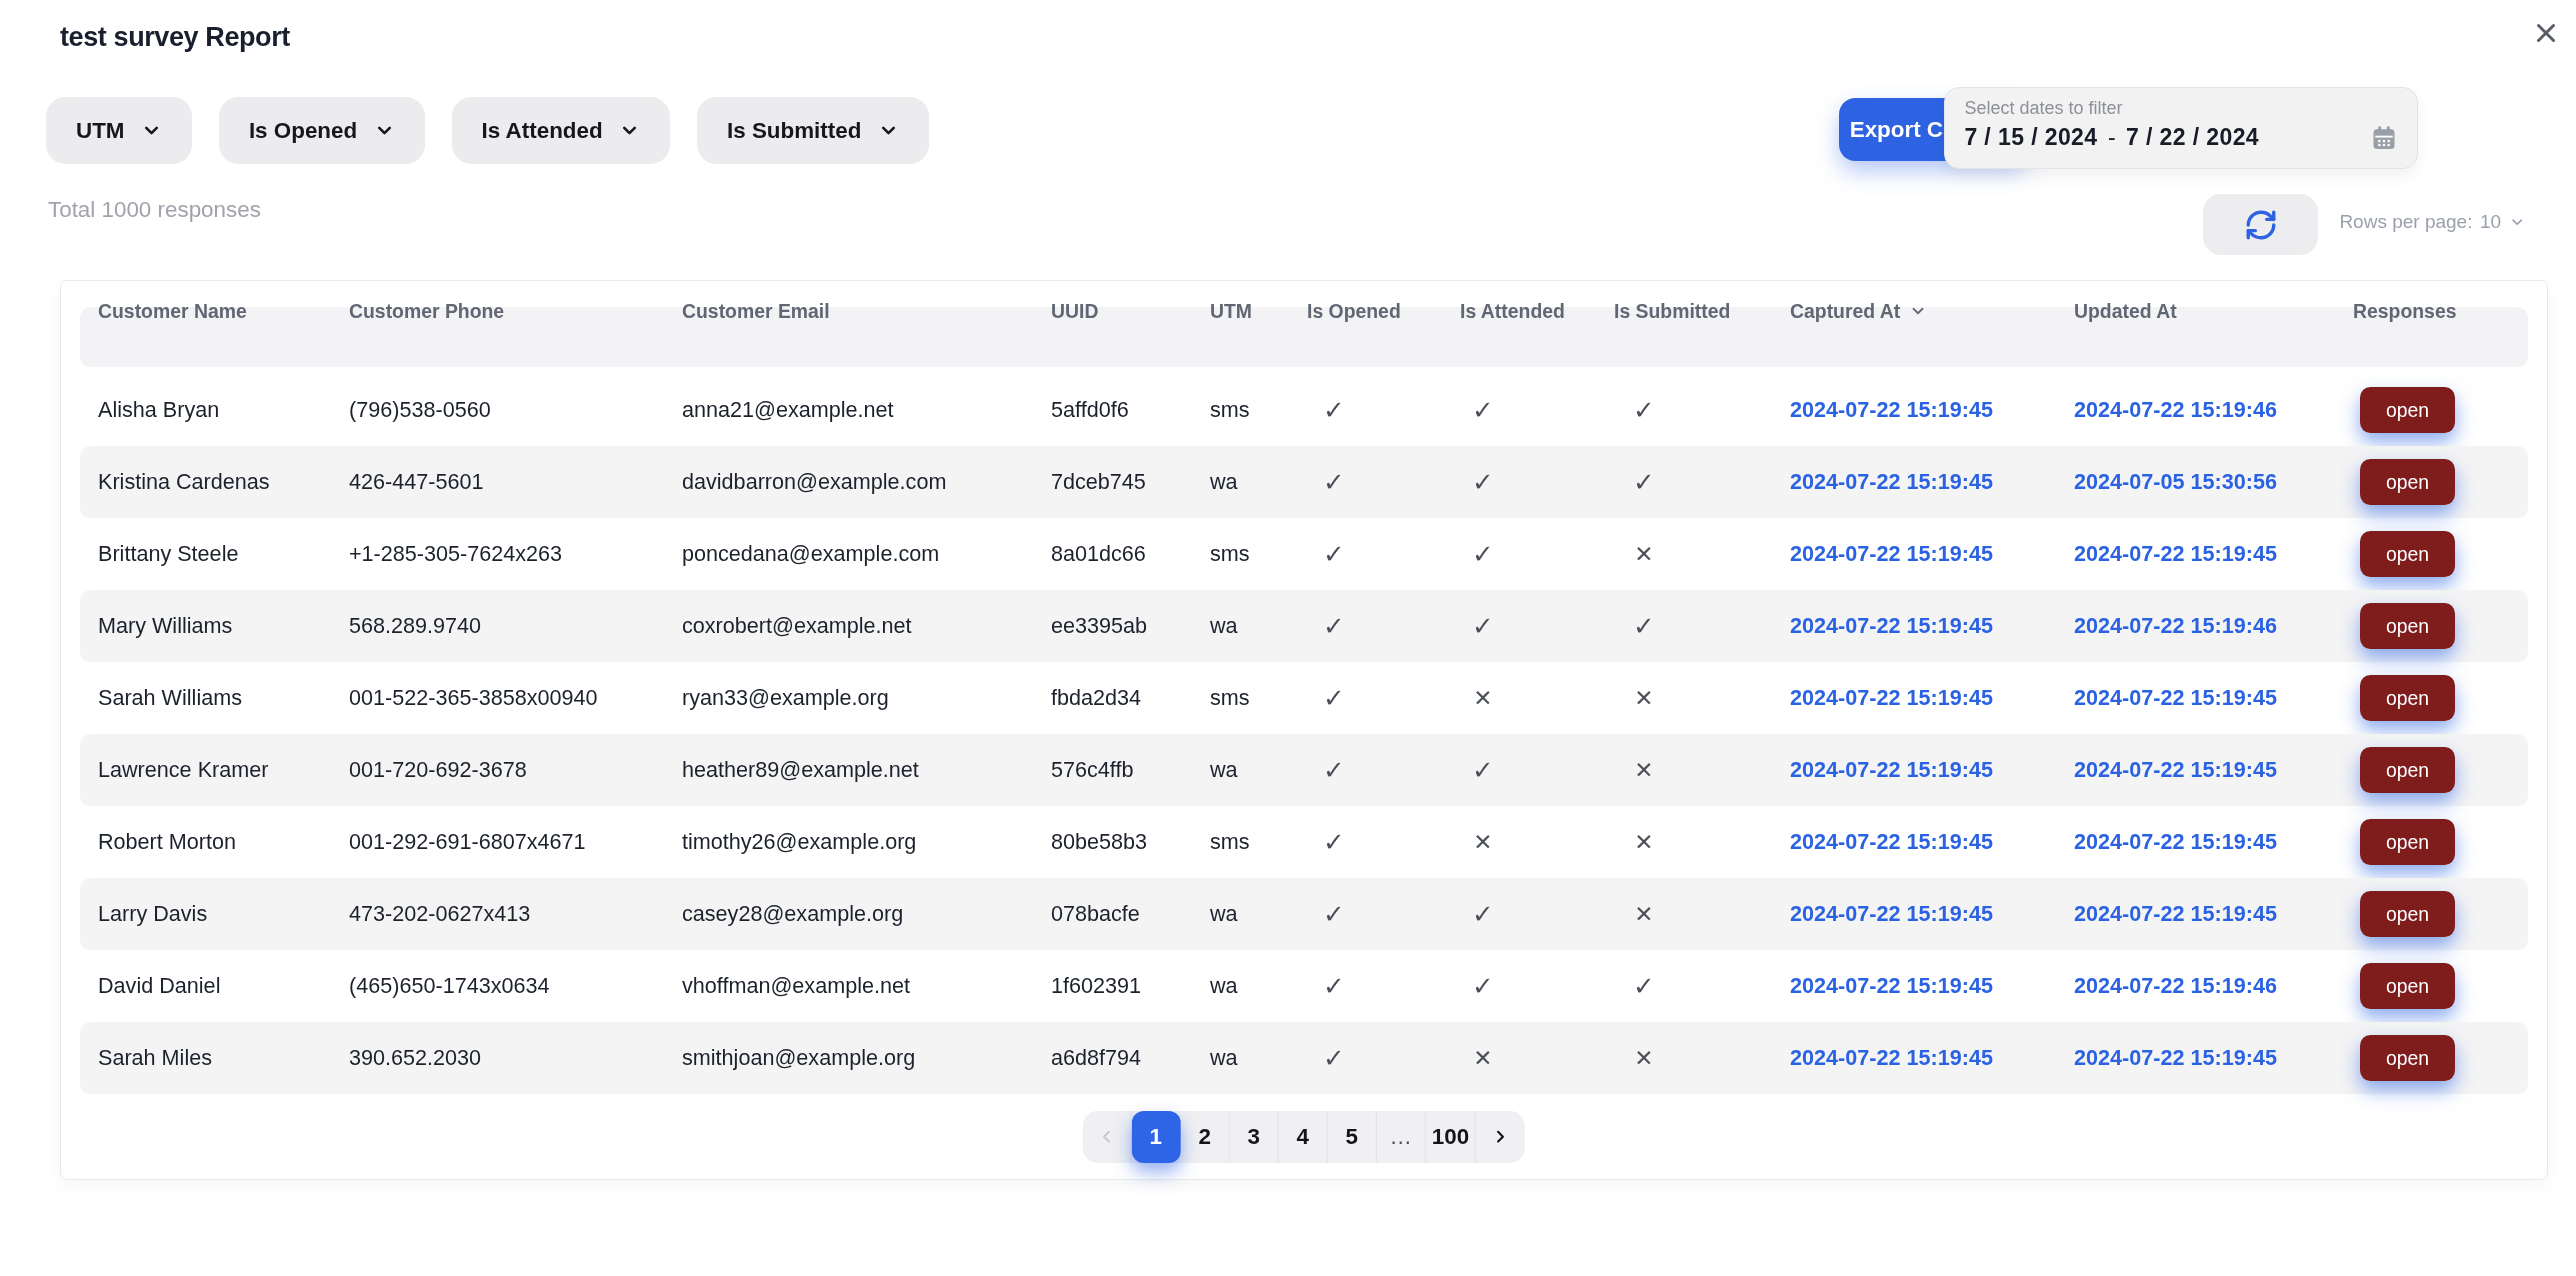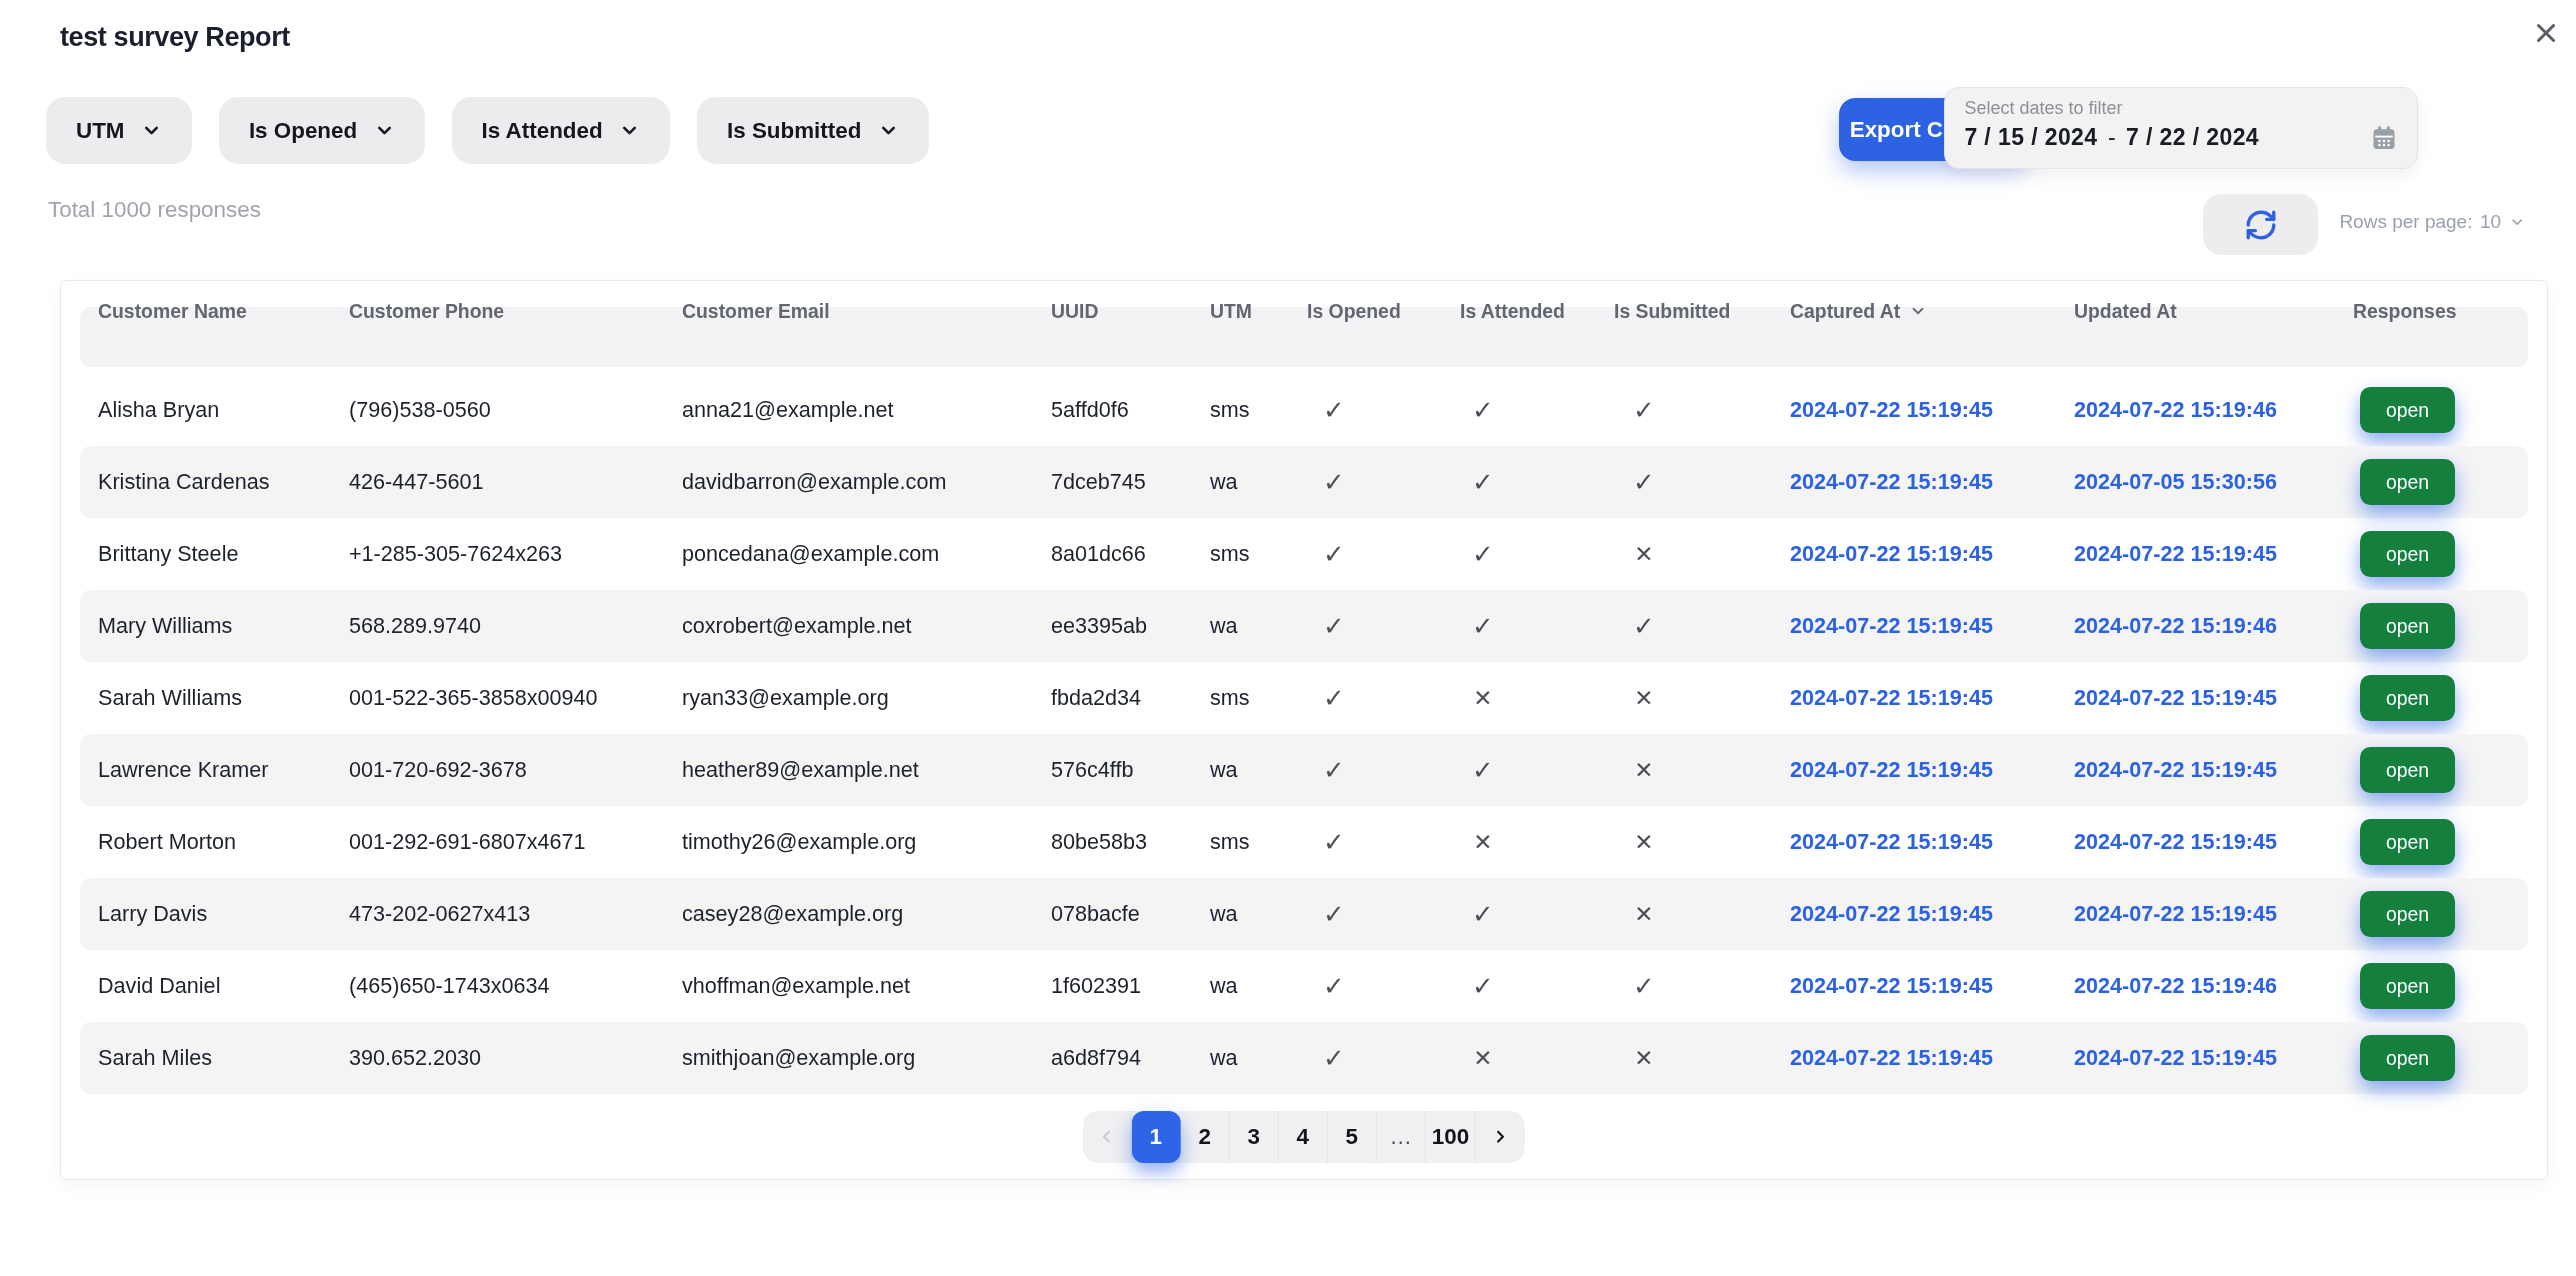--- a/index.html
+++ b/index.html
@@ -73,21 +73,21 @@
   .cell { position:absolute; top:50%; transform:translateY(-50%); font-size:21.6px;
     color:#1c212c; white-space:nowrap; }
   .mark { position:absolute; top:50%; transform:translate(-50%,-50%); color:#4b5058; }
   .mark.yes { font-size:26px; }
   .mark.no  { font-size:23px; }
   .m-opened    { left:1273px; }
   .m-attended  { left:1422px; }
   .m-submitted { left:1583px; }
   .ts { color:#2b62e3; font-weight:700; }
   .open-btn { position:absolute; left:2299px; top:50%; transform:translateY(-50%);
-    width:95px; height:46px; border:none; border-radius:10.4px; background:#15803d;
+    width:95px; height:46px; border:none; border-radius:10.4px; background:#7f1d1d;
     color:#ffffff; font-size:19.4px; cursor:pointer; font-family:"Liberation Sans", sans-serif;
     box-shadow:0 9px 19.4px rgba(46,100,230,0.55); }
 
   
   .pagination { position:absolute; left:50%; transform:translateX(-50%); top:830px;
     height:52px; display:flex; background:#f0f0f2; border-radius:15px; }
   .pcell { min-width:49px; padding:0 6px; height:52px; display:flex; align-items:center;
     justify-content:center; font-size:22.4px; font-weight:600; color:#141519;
     border-right:1.5px solid #e3e3e7; cursor:pointer; background:none; border-top:none;
     border-bottom:none; border-left:none; font-family:"Liberation Sans", sans-serif; }

